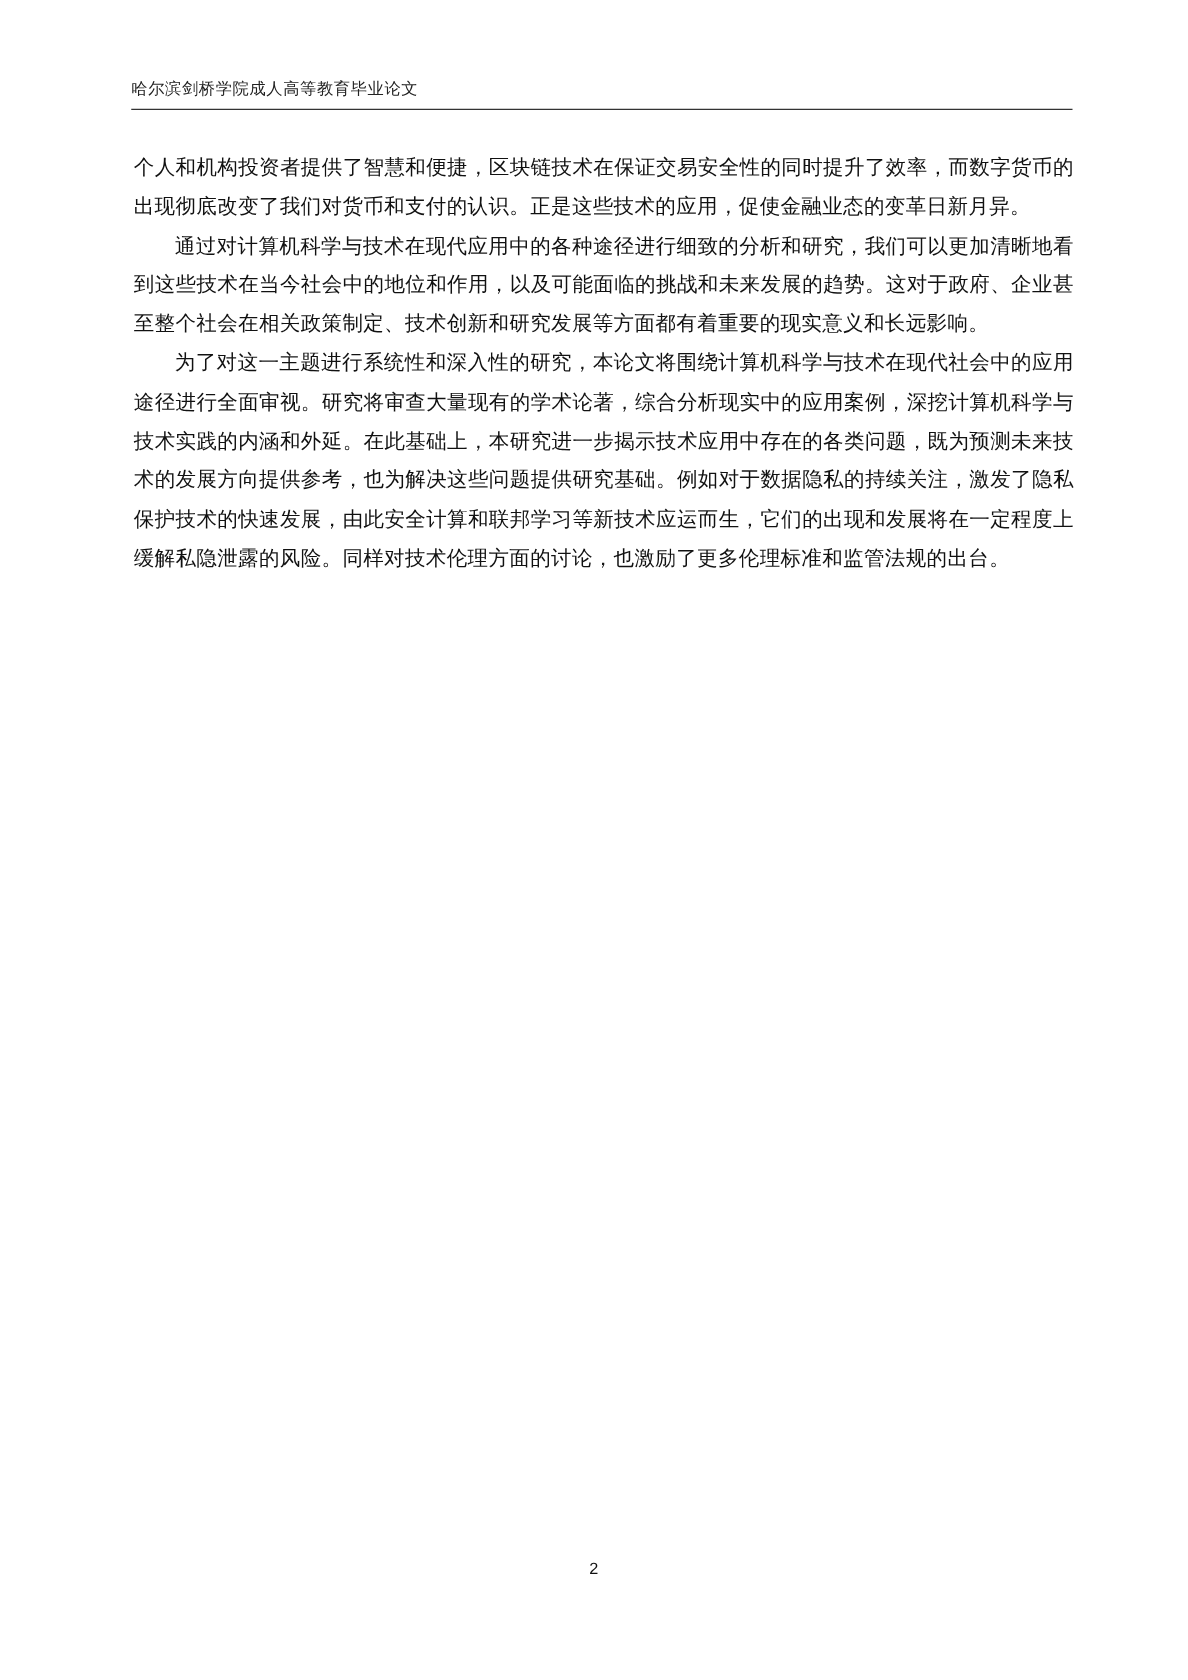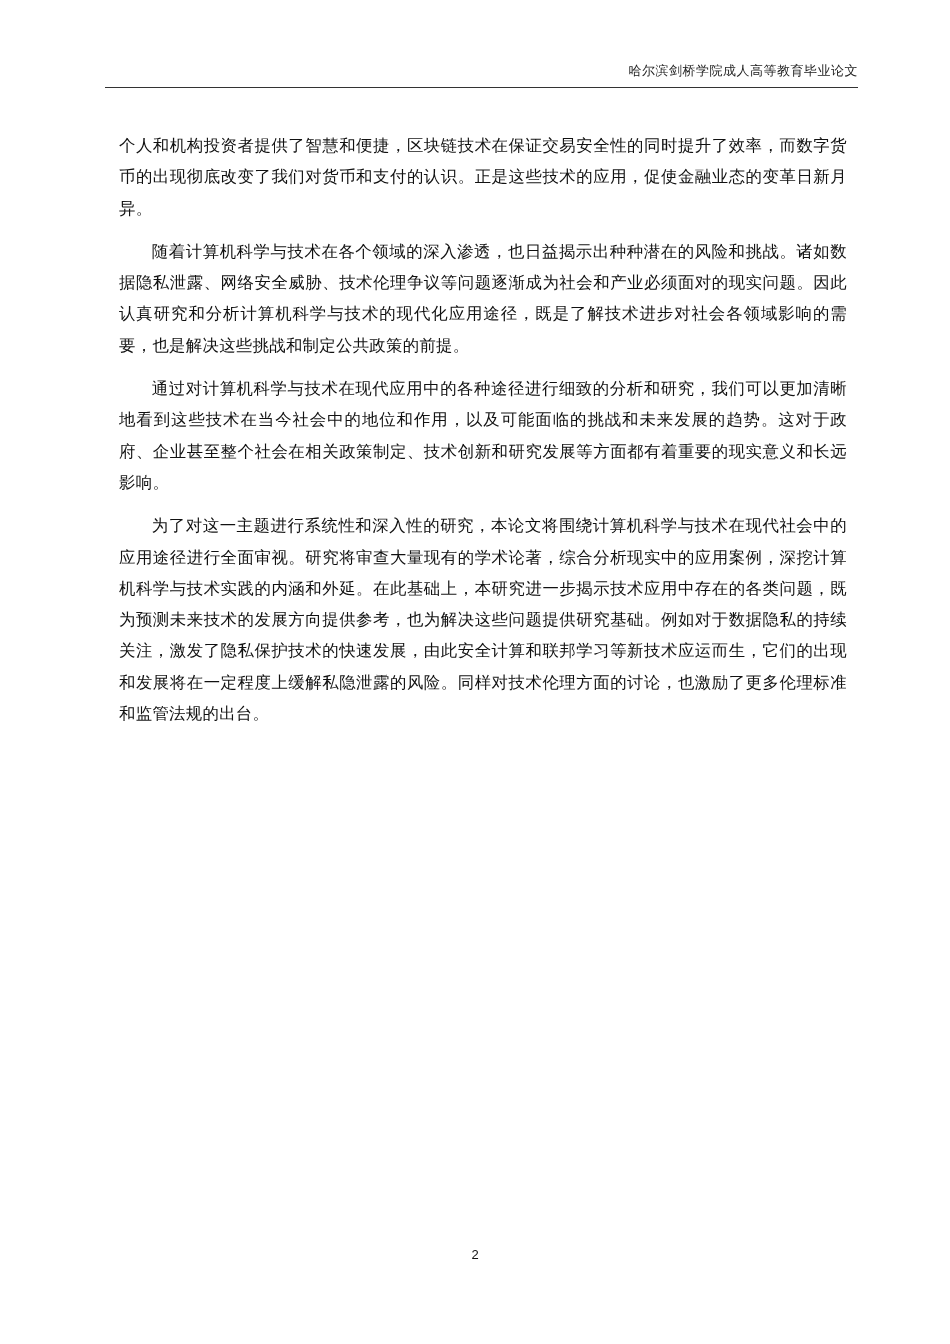--- a/index.html
+++ b/index.html
@@ -1,33 +1,32 @@
 <!DOCTYPE html>
 <html><head>
   <meta charset="utf-8">
   <style>
     html, body { margin: 0; padding: 0; background: #ffffff; }
     body { width: 950px; height: 1344px; position: relative; overflow: hidden;
            font-family: "DejaVu Serif", "Liberation Serif", serif; color: #111; }
-    .header { position: absolute; left: 105px; top: 62px; width: 753px; text-align: right;
+    .header { position: absolute; left: 105px; top: 62px; width: 753px; text-align: left;
               font-size: 13px; color: #222; letter-spacing: 0.5px; }
     .header-rule { position: absolute; left: 105px; top: 87px; width: 753px; height: 1px; background: #333; }
     .body-text { position: absolute; left: 107px; top: 118px; width: 752px; }
-    .para { margin: 12px; font-size: 16.4px; line-height: 31.3px; text-align: justify;
+    .para { margin: 0; font-size: 16.4px; line-height: 31.3px; text-align: justify;
             text-align-last: left; letter-spacing: 0.3px; }
     .para.indent { text-indent: 2em; }
     .page-number { position: absolute; left: 0; width: 950px; top: 1247px; text-align: center;
                    font-family: "Liberation Sans", sans-serif; font-size: 13px; color: #111; }
   </style>
 </head>
 <body>
 
 <div class="header">哈尔滨剑桥学院成人高等教育毕业论文</div>
 <div class="header-rule"></div>
 
 <div class="body-text">
   <p class="para">个人和机构投资者提供了智慧和便捷，区块链技术在保证交易安全性的同时提升了效率，而数字货币的出现彻底改变了我们对货币和支付的认识。正是这些技术的应用，促使金融业态的变革日新月异。</p>
-  <p class="para indent">随着计算机科学与技术在各个领域的深入渗透，也日益揭示出种种潜在的风险和挑战。诸如数据隐私泄露、网络安全威胁、技术伦理争议等问题逐渐成为社会和产业必须面对的现实问题。因此认真研究和分析计算机科学与技术的现代化应用途径，既是了解技术进步对社会各领域影响的需要，也是解决这些挑战和制定公共政策的前提。</p>
   <p class="para indent">通过对计算机科学与技术在现代应用中的各种途径进行细致的分析和研究，我们可以更加清晰地看到这些技术在当今社会中的地位和作用，以及可能面临的挑战和未来发展的趋势。这对于政府、企业甚至整个社会在相关政策制定、技术创新和研究发展等方面都有着重要的现实意义和长远影响。</p>
   <p class="para indent">为了对这一主题进行系统性和深入性的研究，本论文将围绕计算机科学与技术在现代社会中的应用途径进行全面审视。研究将审查大量现有的学术论著，综合分析现实中的应用案例，深挖计算机科学与技术实践的内涵和外延。在此基础上，本研究进一步揭示技术应用中存在的各类问题，既为预测未来技术的发展方向提供参考，也为解决这些问题提供研究基础。例如对于数据隐私的持续关注，激发了隐私保护技术的快速发展，由此安全计算和联邦学习等新技术应运而生，它们的出现和发展将在一定程度上缓解私隐泄露的风险。同样对技术伦理方面的讨论，也激励了更多伦理标准和监管法规的出台。</p>
 </div>
 
 <div class="page-number">2</div>
 
 </body></html>

